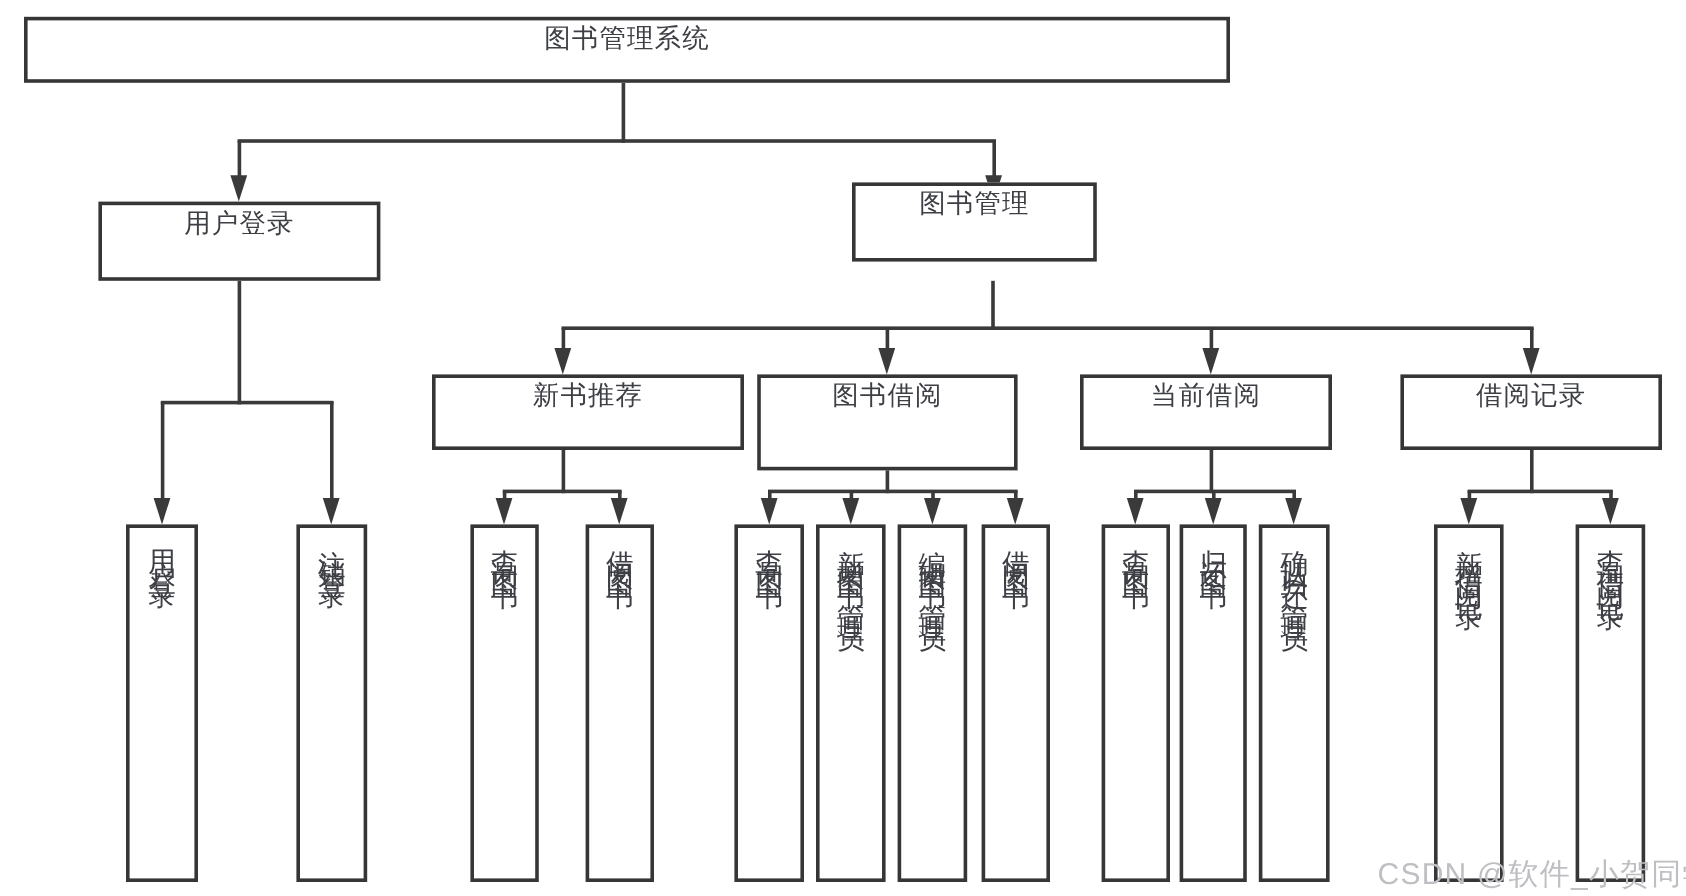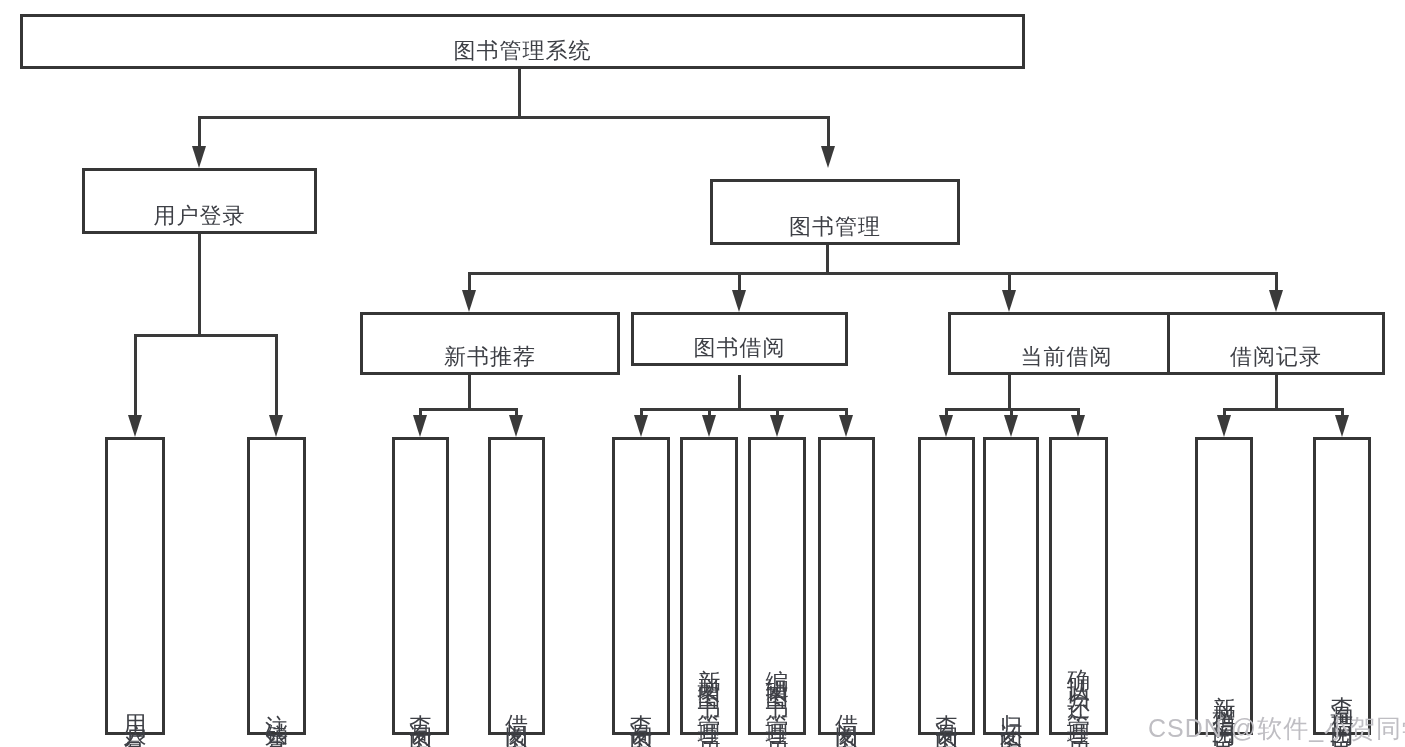--- a/index.html
+++ b/index.html
@@ -9,21 +9,21 @@
     background:#ffffff;
     overflow:hidden;
     font-family:"Liberation Sans","DejaVu Sans",sans-serif;
   }
   .box{
     position:absolute;
     background:#ffffff;
     border:3px solid #363636;
     box-sizing:border-box;
     display:flex;
-    align-items:flex-end;
+    align-items:flex-start;
     justify-content:center;
     color:#3d3f45;
     z-index:2;
   }
   .box.h span{
     font-size:22px;
     letter-spacing:1px;
     white-space:nowrap;
   }
   .box.v span{
@@ -116,31 +116,31 @@
       <div class="ahead" style="left: 1335px; top: 415px; border-top-width: 22px;"></div>
     </div>
 
   <div class="box h" style="left:20px;top:14px;width:1005px;height:55px">
     <span>图书管理系统</span>
   </div>
 
   <div class="box h" style="left:82px;top:168px;width:235px;height:66px">
     <span>用户登录</span>
   </div>
-  <div class="box h" style="left:710px;top:179px;width:250px;height:66px">
+  <div class="box h" style="left:710px;top:152px;width:204px;height:66px">
     <span>图书管理</span>
   </div>
 
   <div class="box h" style="left:360px;top:312px;width:260px;height:63px">
     <span>新书推荐</span>
   </div>
-  <div class="box h" style="left:631px;top:312px;width:217px;height:54px">
+  <div class="box h" style="left:631px;top:312px;width:217px;height:80px">
     <span>图书借阅</span>
   </div>
-  <div class="box h" style="left:948px;top:312px;width:237px;height:63px">
+  <div class="box h" style="left:900px;top:312px;width:210px;height:63px">
     <span>当前借阅</span>
   </div>
   <div class="box h" style="left:1167px;top:312px;width:218px;height:63px">
     <span>借阅记录</span>
   </div>
 
   <div class="box v" style="left:105px;top:437px;width:60px;height:298px">
     <span>用户登录</span>
   </div>
   <div class="box v" style="left:247px;top:437px;width:59px;height:298px">

